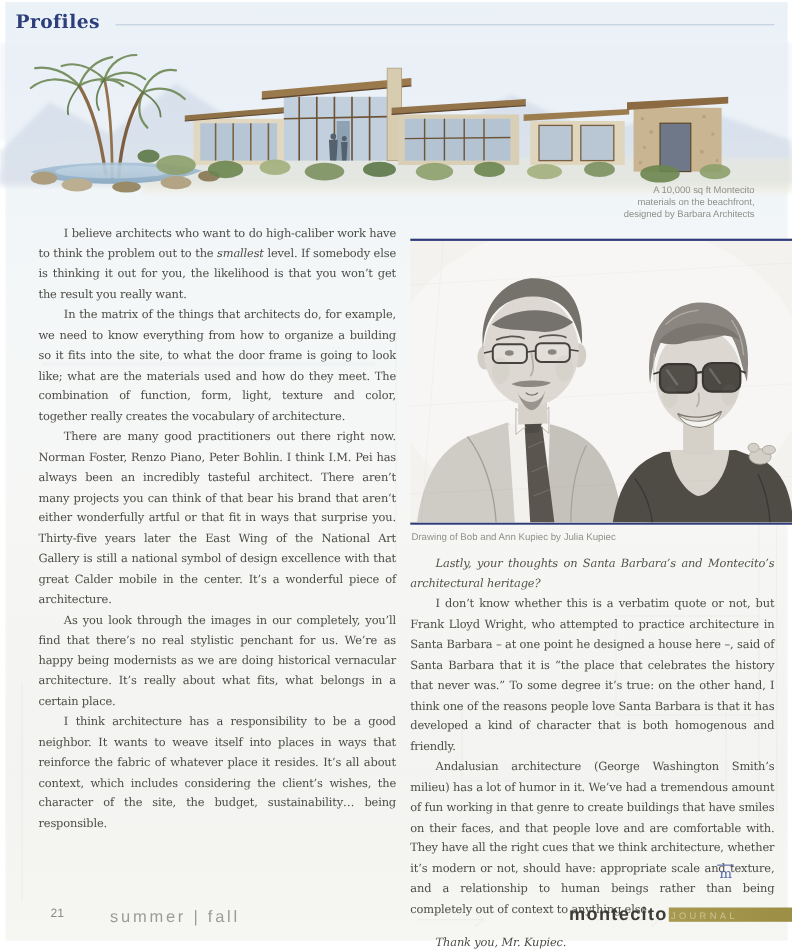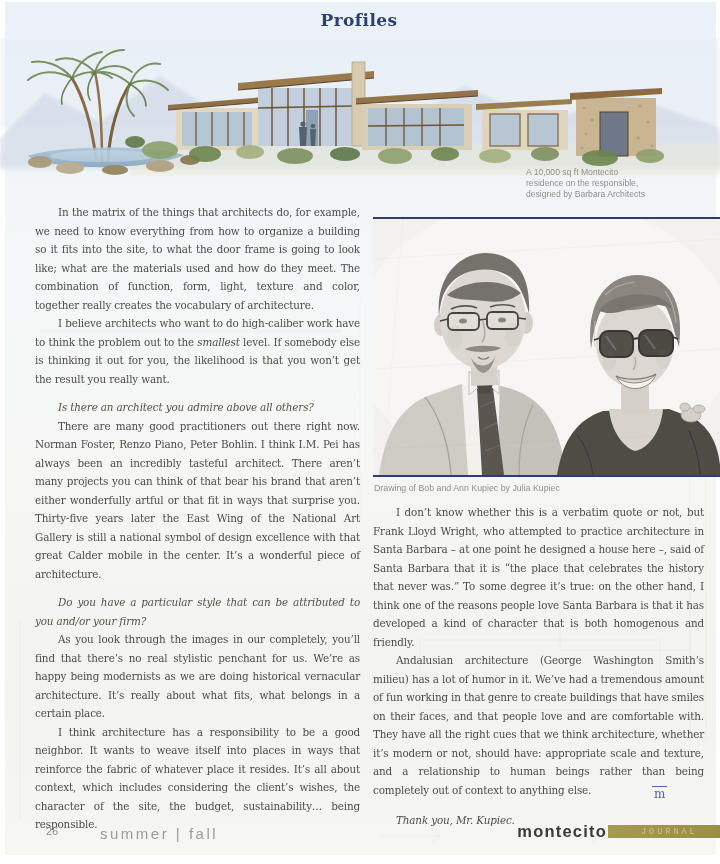--- a/index.html
+++ b/index.html
@@ -9,31 +9,31 @@
     font-family:"DejaVu Serif", serif;
   }
   .page-bg{
     position:absolute;left:5px;top:2px;right:4px;bottom:9px;
     background:linear-gradient(180deg,#eaf1f7 0%,#eef4f8 12%,#f4f7f8 30%,#f6f7f5 55%,#f3f4f1 82%,#f6f6f3 100%);
   }
   
   .ghost{position:absolute;left:0;top:0;pointer-events:none;}
 
   
-  .header{position:absolute;left:14px;top:10px;right:16px;display:flex;align-items:center;flex-direction:column;}
+  .header{position:absolute;left:14px;top:10px;right:16px;display:flex;align-items:center;}
   .header h1{
     margin:0;font-size:17px;font-weight:600;color:#2c3f7c;
     font-family:"DejaVu Serif",serif;letter-spacing:.4px;
   }
   .header .rule{flex:1;height:1px;background:#bfcdde;margin-left:14px;margin-top:4px;}
 
   
   .hero{position:absolute;left:0;top:38px;width:720px;height:162px;}
   .hero-caption{
-    position:absolute;right:34px;top:167px;width:160px;text-align:left;
+    position:absolute;right:34px;top:167px;width:160px;text-align:right;
     font-family:"Liberation Sans","DejaVu Sans",sans-serif;
     font-size:8.6px;line-height:11px;color:#8f9189;
   }
 
   
   .col-left{position:absolute;left:35px;top:203px;width:325px;}
   .col-right-text{position:absolute;left:373px;top:503px;width:331px;}
   .bodytext p{
     margin:0;font-size:10.4px;line-height:18.5px;letter-spacing:-0.15px;
     color:#4e4c46;text-align:justify;text-indent:23px;
@@ -79,22 +79,22 @@
   .logo-main{
     font-family:"Liberation Sans","DejaVu Sans",sans-serif;
     font-weight:bold;font-size:16.5px;letter-spacing:1.2px;color:#3c3b33;
     text-transform:lowercase;
   }
   .logo-bar{
     width:112px;height:13px;background:linear-gradient(90deg,#a89952,#9d8e45);
     display:flex;align-items:center;margin-left:1px;
   }
   .logo-sub{
-    font-family:Liberation Mono, monospace;
-    font-size:8.5px;letter-spacing:3px;color:#cdc293;padding-left:2px;margin-left:31px;
+    font-family:Liberation Sans, sans-serif;
+    font-size:8.5px;letter-spacing:3px;color:#cdc293;padding-left:2px;
   }
 </style>
 </head>
 <body>
 
 <div class="page-bg"></div>
 
 <svg class="ghost" width="720" height="864" viewBox="0 0 720 864">
   <g stroke="#5a6a7a" stroke-width="1" fill="none" opacity="0.05">
     <path d="M690,240 L690,760"></path>
@@ -254,30 +254,28 @@
     <ellipse cx="495" cy="118" rx="16" ry="7" fill="#a3b07e"></ellipse>
     <ellipse cx="545" cy="116" rx="14" ry="7" fill="#7c9160"></ellipse>
     <ellipse cx="600" cy="120" rx="18" ry="8" fill="#6c8550"></ellipse>
     <ellipse cx="650" cy="118" rx="14" ry="7" fill="#8da06c"></ellipse>
     <ellipse cx="135" cy="104" rx="10" ry="6" fill="#5d7848"></ellipse>
   </g>
 </svg>
 
 <div class="hero-caption">
   <div>A 10,000 sq ft Montecito</div>
-  <div>residence on the responsible,</div>
+  <div>materials on the beachfront,</div>
   <div>designed by Barbara Architects</div>
 </div>
 
 <div class="col-left bodytext">
+  <p><span>I believe architects who want to do high-caliber work have to think the problem out to the </span><em>smallest</em><span> level. If somebody else is thinking it out for you, the likelihood is that you won’t get the result you really want.</span></p>
   <p>In the matrix of the things that architects do, for example, we need to know everything from how to organize a building so it fits into the site, to what the door frame is going to look like; what are the materials used and how do they meet. The combination of function, form, light, texture and color, together really creates the vocabulary of architecture.</p>
-  <p><span>I believe architects who want to do high-caliber work have to think the problem out to the </span><em>smallest</em><span> level. If somebody else is thinking it out for you, the likelihood is that you won’t get the result you really want.</span></p>
-  <p class="q">Is there an architect you admire above all others?</p>
   <p>There are many good practitioners out there right now. Norman Foster, Renzo Piano, Peter Bohlin. I think I.M. Pei has always been an incredibly tasteful architect. There aren’t many projects you can think of that bear his brand that aren’t either wonderfully artful or that fit in ways that surprise you. Thirty-five years later the East Wing of the National Art Gallery is still a national symbol of design excellence with that great Calder mobile in the center. It’s a wonderful piece of architecture.</p>
-  <p class="q">Do you have a particular style that can be attributed to you and/or your firm?</p>
   <p>As you look through the images in our completely, you’ll find that there’s no real stylistic penchant for us. We’re as happy being modernists as we are doing historical vernacular architecture. It’s really about what fits, what belongs in a certain place.</p>
   <p>I think architecture has a responsibility to be a good neighbor. It wants to weave itself into places in ways that reinforce the fabric of whatever place it resides. It’s all about context, which includes considering the client’s wishes, the character of the site, the budget, sustainability… being responsible.</p>
 
 </div>
 
 <div class="portrait-frame">
   <svg width="347" height="256" viewBox="0 0 347 256">
     <rect x="0" y="0" width="347" height="256" fill="#f3f2ee"></rect>
     <ellipse cx="170" cy="120" rx="190" ry="140" fill="#ffffff" opacity="0.35"></ellipse>
 
@@ -375,27 +373,28 @@
         <line x1="0" y1="150" x2="347" y2="130"></line>
       <line x1="0" y1="230" x2="347" y2="214"></line>
         <line x1="30" y1="0" x2="10" y2="256"></line>
     </g>
   </svg>
 </div>
 
 <div class="portrait-caption">Drawing of Bob and Ann Kupiec by Julia Kupiec</div>
 
 <div class="col-right-text bodytext">
+  <p class="q first">Lastly, your thoughts on Santa Barbara’s and Montecito’s architectural heritage?</p>
   <p>I don’t know whether this is a verbatim quote or not, but Frank Lloyd Wright, who attempted to practice architecture in Santa Barbara – at one point he designed a house here –, said of Santa Barbara that it is “the place that celebrates the history that never was.” To some degree it’s true: on the other hand, I think one of the reasons people love Santa Barbara is that it has developed a kind of character that is both homogenous and friendly.</p>
   <p>Andalusian architecture (George Washington Smith’s milieu) has a lot of humor in it. We’ve had a tremendous amount of fun working in that genre to create buildings that have smiles on their faces, and that people love and are comfortable with. They have all the right cues that we think architecture, whether it’s modern or not, should have: appropriate scale and texture, and a relationship to human beings rather than being completely out of context to anything else.</p>
   <p class="closing">Thank you, Mr. Kupiec.</p>
 </div>
 
 <div class="endmark">m</div>
 
-<div class="footer-pagenum">26</div>
+<div class="footer-pagenum">21</div>
 <div class="footer-season">summer | fall</div>
 <div class="footer-logo">
   <span class="logo-main">montecito</span>
   <span class="logo-bar">
     <span class="logo-sub">JOURNAL</span>
   </span>
 </div>
 
 </body></html>

